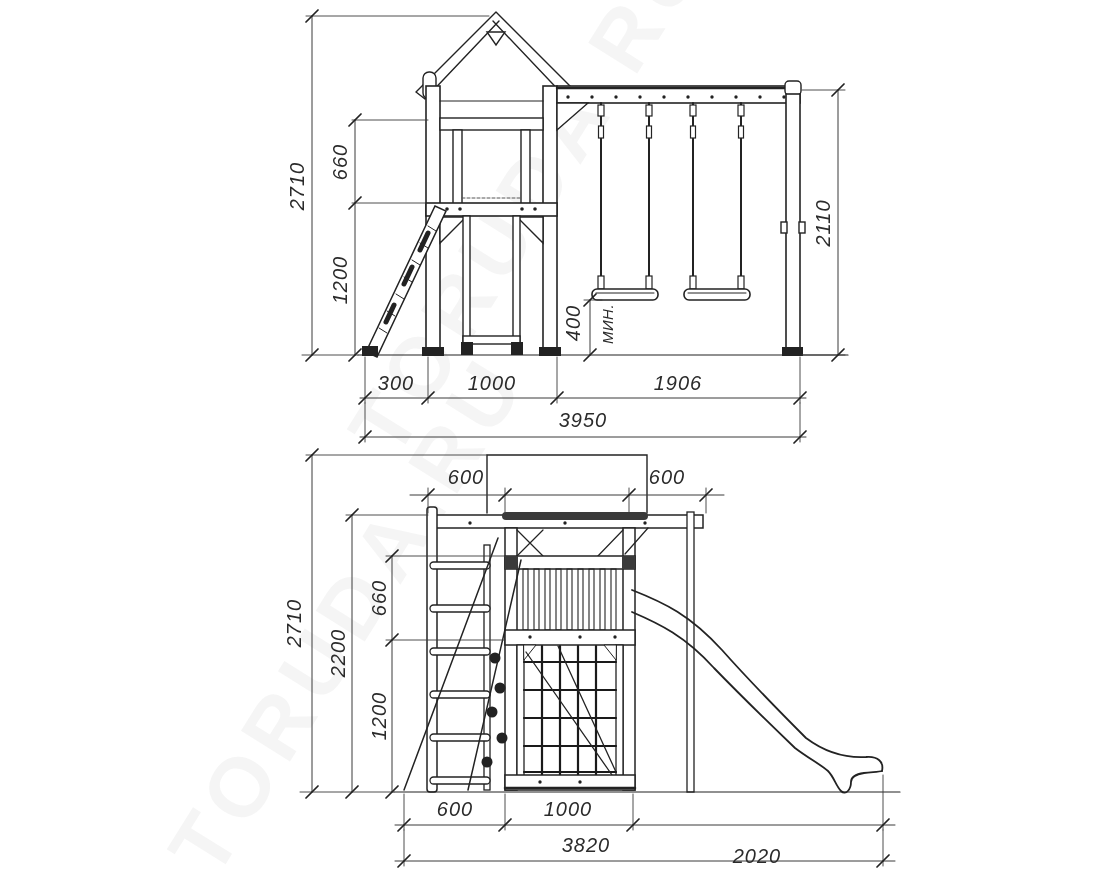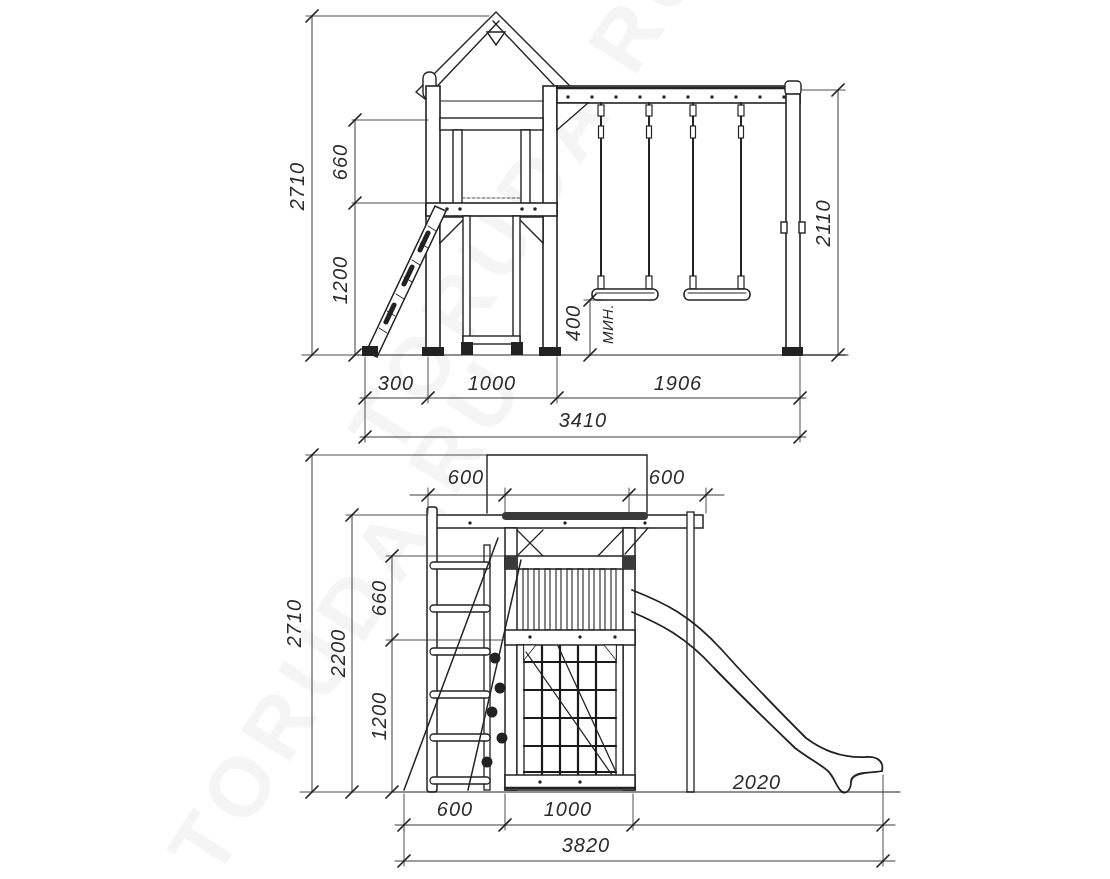--- a/index.html
+++ b/index.html
@@ -217,26 +217,26 @@
 
   <span class="dim rot" style="left:297px;top:186px">2710</span>
   <span class="dim rot" style="left:340px;top:162px">660</span>
   <span class="dim rot" style="left:340px;top:280px">1200</span>
   <span class="dim rot" style="left:573px;top:323px">400</span>
   <span class="dim rot small" style="left:607px;top:324px">МИН.</span>
   <span class="dim rot" style="left:823px;top:223px">2110</span>
   <span class="dim" style="left:396px;top:383px">300</span>
   <span class="dim" style="left:492px;top:383px">1000</span>
   <span class="dim" style="left:678px;top:383px">1906</span>
-  <span class="dim" style="left:583px;top:420px">3410</span>
+  <span class="dim" style="left:583px;top:420px">3950</span>
 
   <span class="dim" style="left:466px;top:477px">600</span>
   <span class="dim" style="left:667px;top:477px">600</span>
   <span class="dim rot" style="left:294px;top:623px">2710</span>
   <span class="dim rot" style="left:338px;top:653px">2200</span>
   <span class="dim rot" style="left:379px;top:598px">660</span>
   <span class="dim rot" style="left:379px;top:716px">1200</span>
   <span class="dim" style="left:455px;top:809px">600</span>
   <span class="dim" style="left:568px;top:809px">1000</span>
-  <span class="dim" style="left:757px;top:782px">2020</span>
+  <span class="dim" style="left:757px;top:856px">2020</span>
   <span class="dim" style="left:586px;top:845px">3820</span>
 
 </div>
 
 </body></html>

